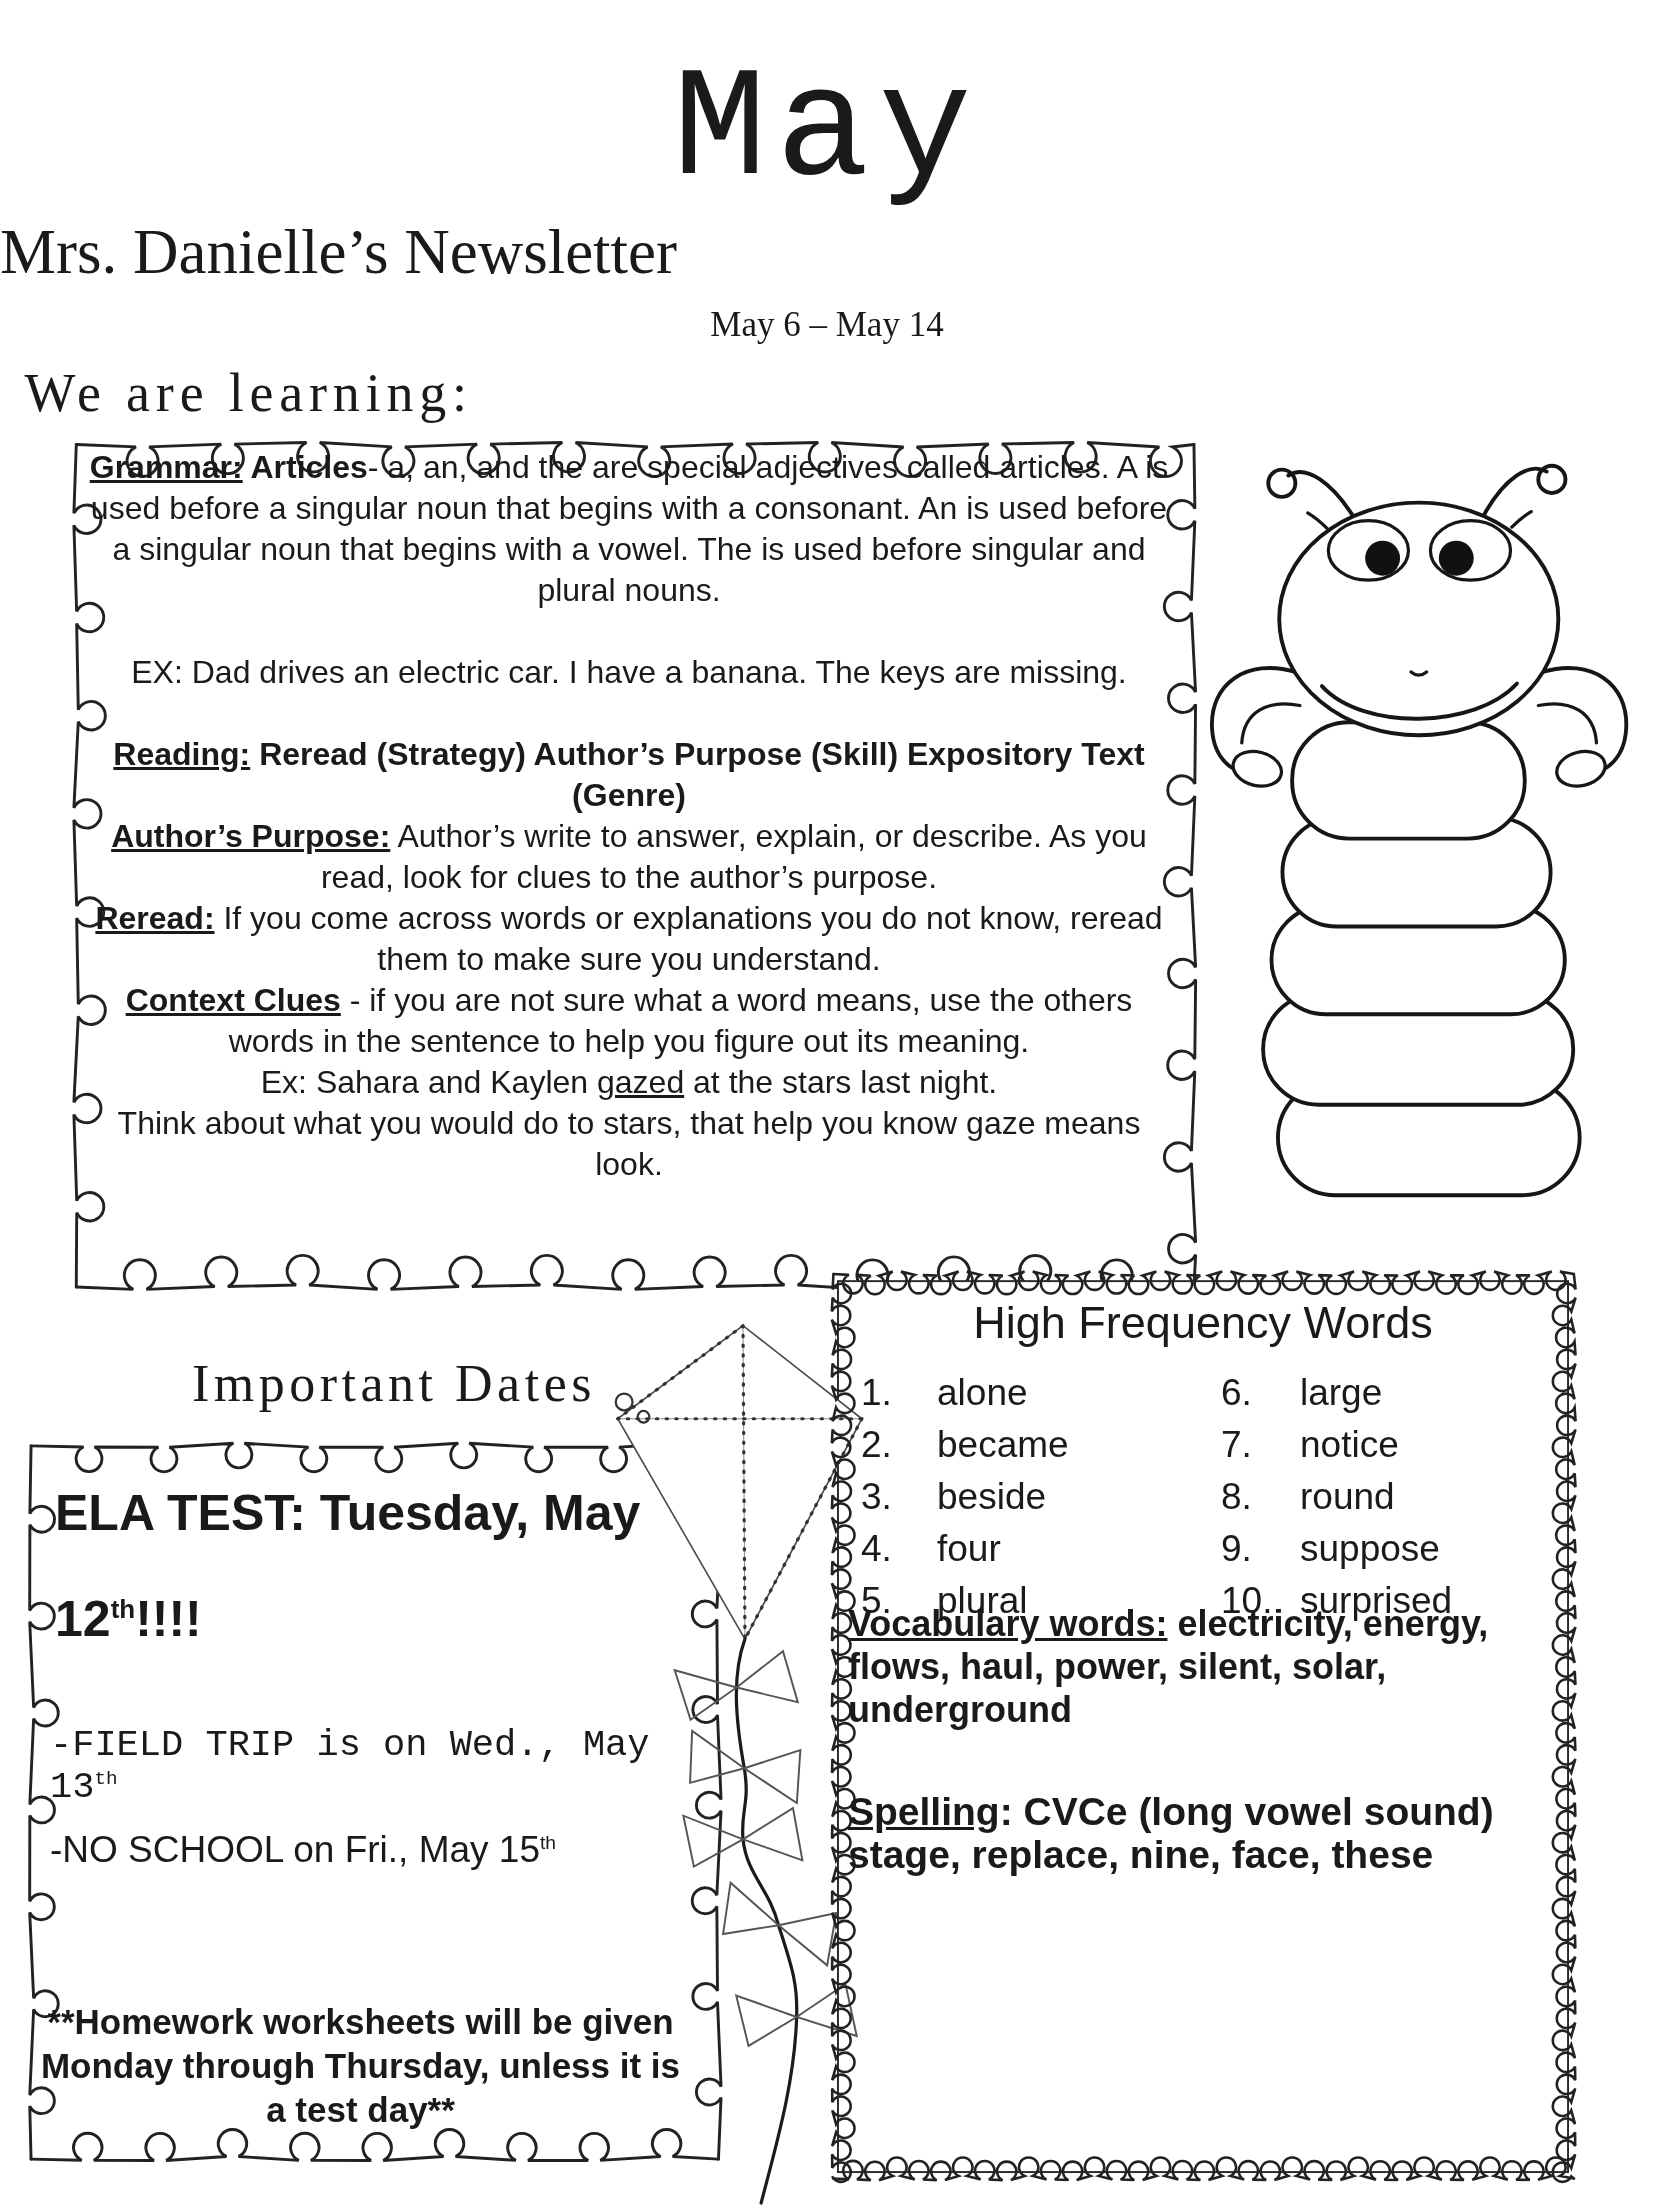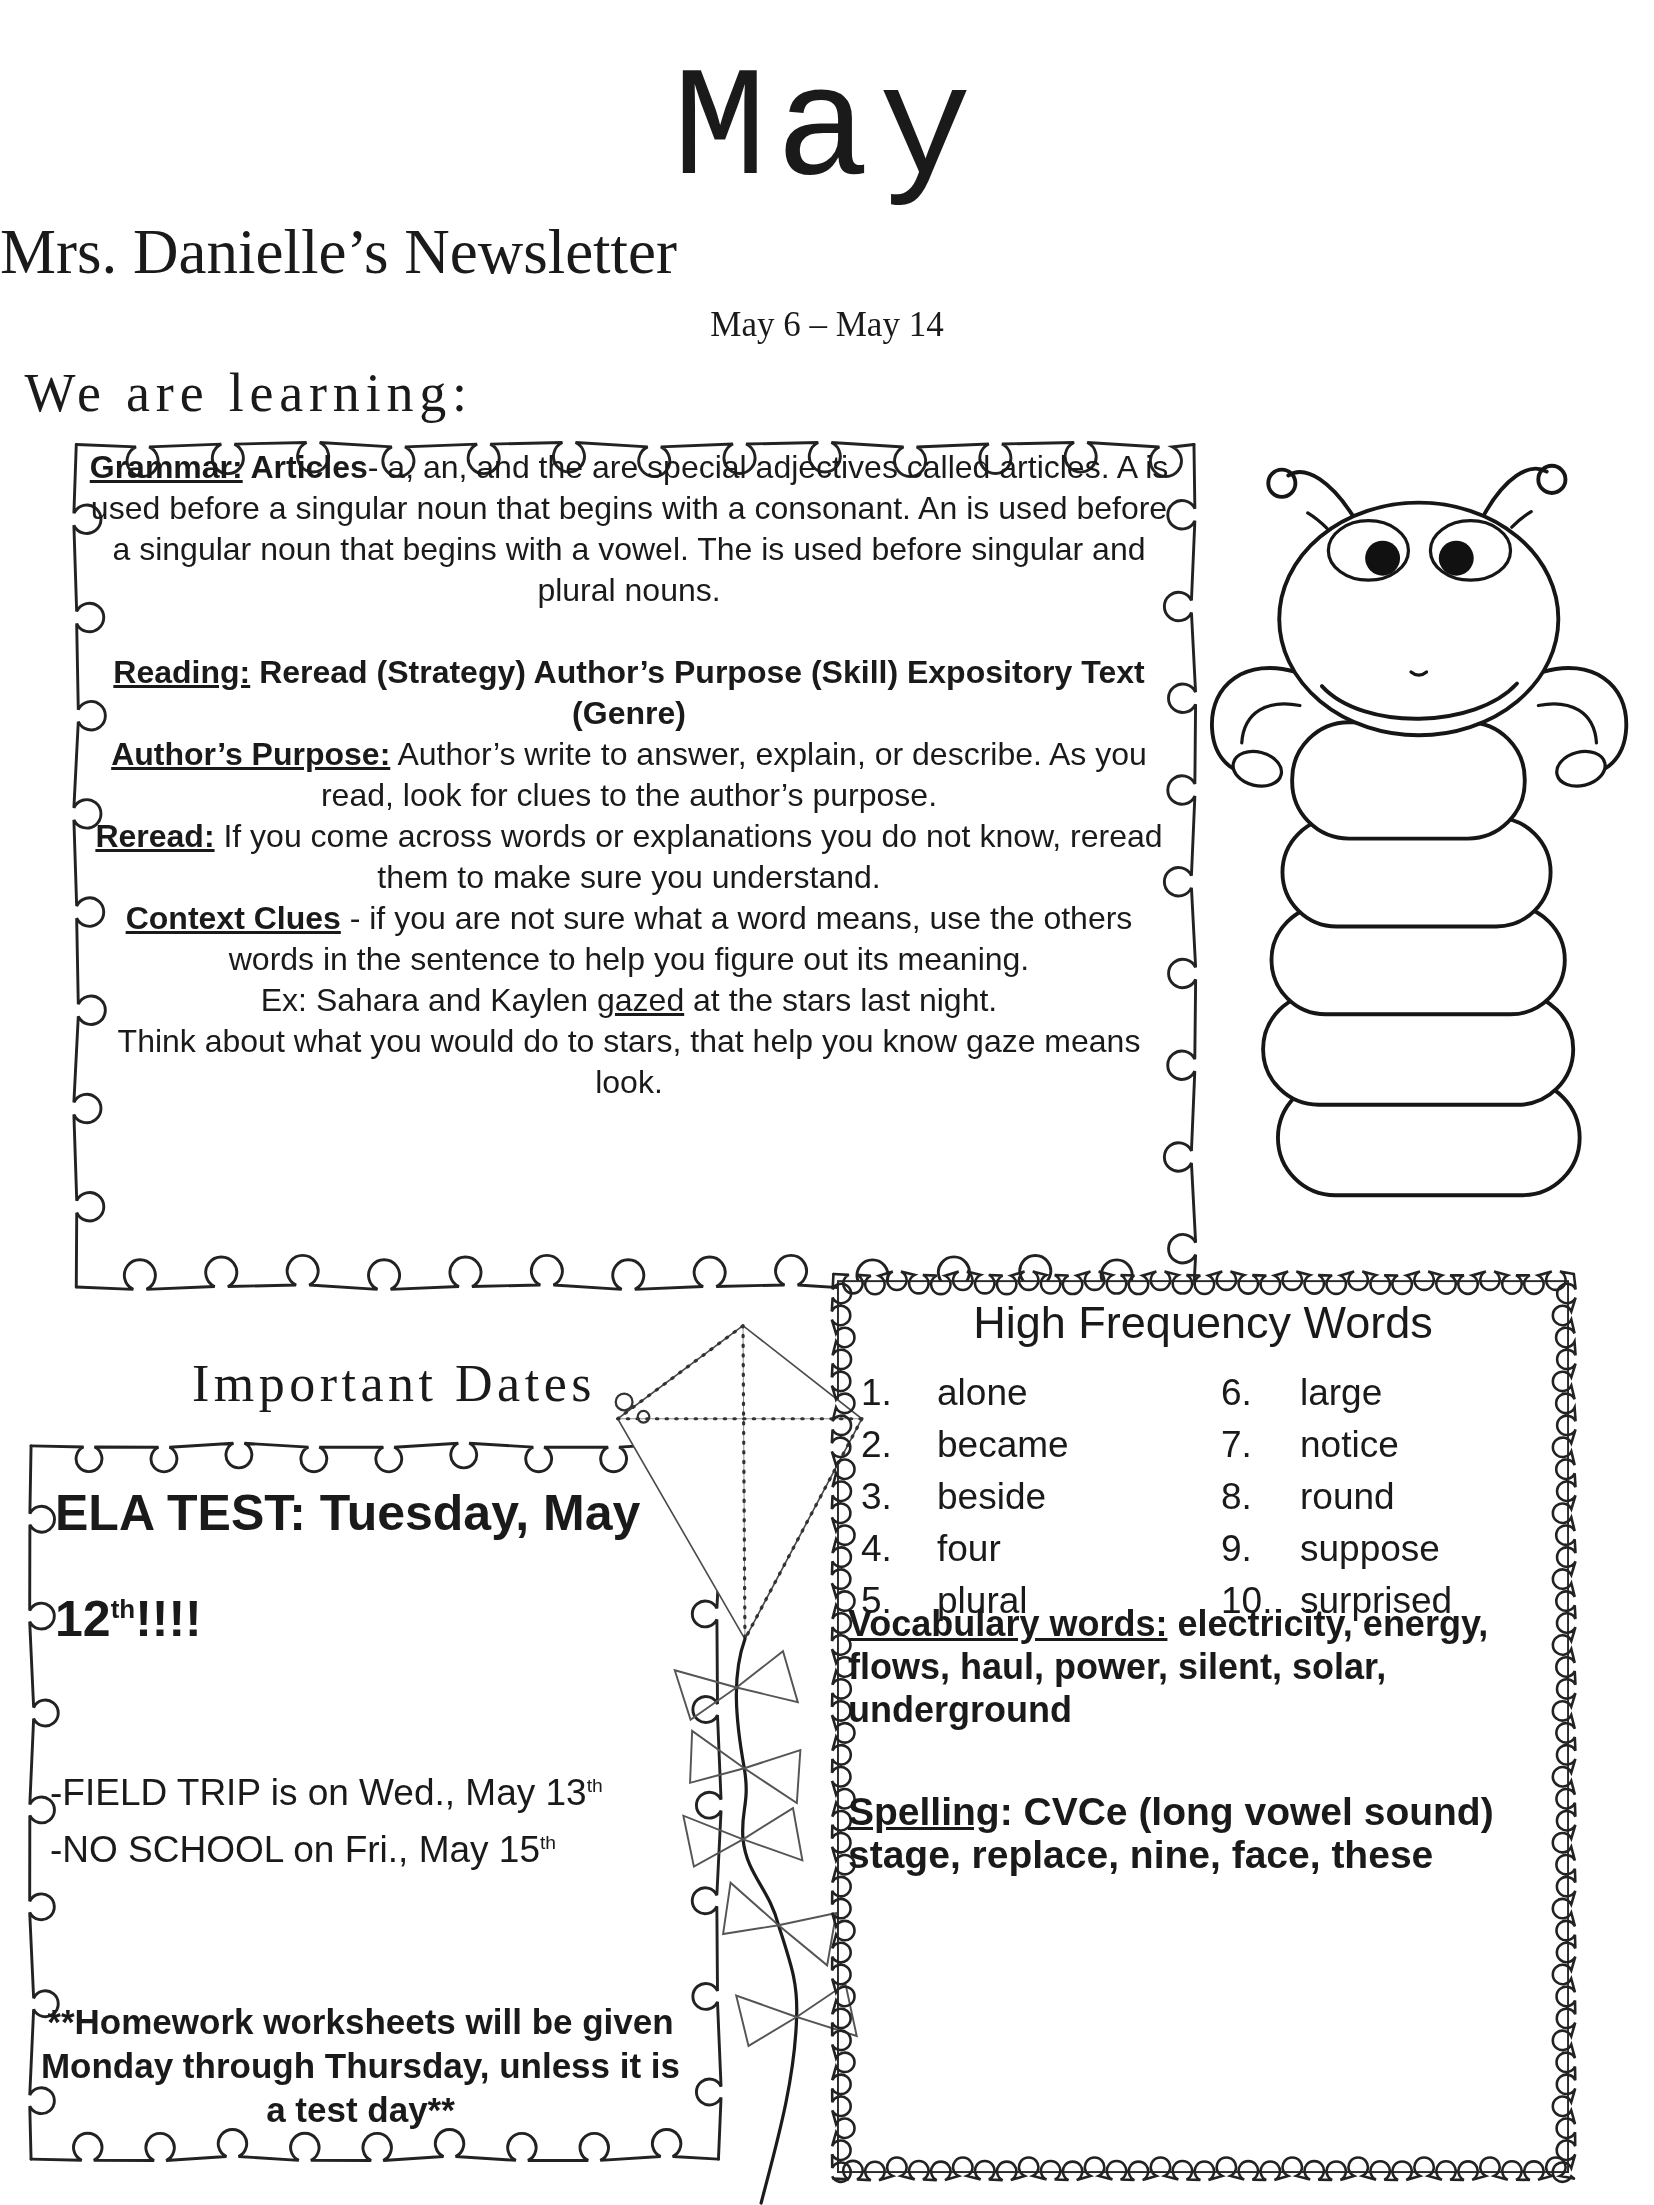--- a/index.html
+++ b/index.html
@@ -22,21 +22,21 @@
   .date-range{top:305px;left:0;width:100%;text-align:center;font-size:35px;}
   .learning-heading{top:362px;left:24.6px;font-size:54px;letter-spacing:5.8px;}
 
   .grammar-text{top:447px;left:89px;width:1080px;font-size:32px;line-height:41px;text-align:center;}
   .grammar-text p{margin:0;}
   .grammar-text p.sp{margin-top:41px;}
 
   .id-title{top:1354px;left:13px;width:762px;text-align:center;font-size:52px;letter-spacing:4.5px;}
   .ela-note{top:1465px;left:55px;width:627px;font-size:50px;line-height:96px;font-weight:bold;}
   .date-line{left:50px;width:653px;font-size:37px;}
-  .field-trip{top:1772px;}
+  .field-trip{top:1724px;font-family:Liberation Mono, monospace;}
   .no-school{top:1829px;}
   .homework-note{top:2000px;left:31px;width:659px;text-align:center;font-size:35px;line-height:44px;font-weight:bold;}
 
   .hfw-bg{top:1281px;left:838px;width:730px;height:891px;background:#fff;}
   .hfw-title{top:1297px;left:838px;width:730px;text-align:center;font-size:45px;font-weight:500;}
   .hfw-rows{top:1372px;left:861px;width:691px;font-size:37px;}
   .hfw-row{display:flex;height:52px;align-items:flex-start;}
   .hfw-row .num{width:76px;}
   .hfw-row .word{width:284px;}
   .hfw-row .num2{width:79px;}
@@ -133,20 +133,21 @@
     <path d="M 1290 3372 L 1313.8 3373.3 A 15 15 0 1 1 1326.5 3373.3 L 1347.8 3374.6 A 15 15 0 1 1 1360.5 3374.6 L 1381.8 3368.1 A 15 15 0 1 1 1394.5 3368.1 L 1415.8 3373.4 A 15 15 0 1 1 1428.5 3373.4 L 1449.8 3374.5 A 15 15 0 1 1 1462.5 3374.5 L 1483.8 3368.1 A 15 15 0 1 1 1496.5 3368.1 L 1517.8 3373.4 A 15 15 0 1 1 1530.5 3373.4 L 1551.8 3374.5 A 15 15 0 1 1 1564.5 3374.5 L 1585.8 3368.0 A 15 15 0 1 1 1598.5 3368.0 L 1619.8 3373.5 A 15 15 0 1 1 1632.5 3373.5 L 1653.8 3374.4 A 15 15 0 1 1 1666.5 3374.4 L 1687.8 3368.0 A 15 15 0 1 1 1700.5 3368.0 L 1721.8 3373.6 A 15 15 0 1 1 1734.5 3373.6 L 1755.8 3374.4 A 15 15 0 1 1 1768.5 3374.4 L 1789.8 3368.0 A 15 15 0 1 1 1802.5 3368.0 L 1823.8 3373.6 A 15 15 0 1 1 1836.5 3373.6 L 1857.8 3374.3 A 15 15 0 1 1 1870.5 3374.3 L 1891.8 3368.0 A 15 15 0 1 1 1904.5 3368.0 L 1925.8 3373.7 A 15 15 0 1 1 1938.5 3373.7 L 1959.8 3374.3 A 15 15 0 1 1 1972.5 3374.3 L 1993.8 3368.0 A 15 15 0 1 1 2006.5 3368.0 L 2027.8 3373.7 A 15 15 0 1 1 2040.5 3373.7 L 2061.8 3374.2 A 15 15 0 1 1 2074.6 3374.2 L 2095.8 3368.0 A 15 15 0 1 1 2108.6 3368.0 L 2129.8 3373.8 A 15 15 0 1 1 2142.6 3373.8 L 2163.8 3374.2 A 15 15 0 1 1 2176.6 3374.2 L 2197.8 3368.0 A 15 15 0 1 1 2210.6 3368.0 L 2231.8 3373.9 A 15 15 0 1 1 2244.6 3373.9 L 2265.8 3374.1 A 15 15 0 1 1 2278.6 3374.1 L 2299.8 3368.0 A 15 15 0 1 1 2312.6 3368.0 L 2333.8 3373.9 A 15 15 0 1 1 2346.6 3373.9 L 2367.8 3374.1 A 15 15 0 1 1 2380.6 3374.1 L 2401.8 3368.0 A 15 15 0 1 1 2414.6 3368.0 L 2436 3372" fill="none" stroke="#222222" stroke-width="4" stroke-linecap="round"></path>
   </svg>
 
 <div class="abs may-title">May</div>
 <div class="abs newsletter-title serif">Mrs. Danielle’s Newsletter</div>
 <div class="abs date-range serif">May 6 – May 14</div>
 <div class="abs learning-heading serif">We are learning:</div>
 
 <div class="abs grammar-text">
   <p><span class="b u">Grammar:</span><span class="b"> Articles</span><span>- a, an, and the are special adjectives called articles. A is used before a singular noun that begins with a consonant. An is used before a singular noun that begins with a vowel. The is used before singular and plural nouns.</span></p>
+  <p class="sp">EX: Dad drives an electric car. I have a banana. The keys are missing.</p>
   <p class="sp b"><span class="u">Reading:</span><span> Reread (Strategy) Author’s Purpose (Skill) Expository Text (Genre)</span></p>
   <p><span class="b u">Author’s Purpose:</span><span> Author’s write to answer, explain, or describe. As you read, look for clues to the author’s purpose.</span></p>
   <p><span class="b u">Reread:</span><span> If you come across words or explanations you do not know, reread them to make sure you understand.</span></p>
   <p><span class="b u">Context Clues</span><span> - if you are not sure what a word means, use the others words in the sentence to help you figure out its meaning.</span></p>
   <p><span>Ex: Sahara and Kaylen </span><span class="u">gazed</span><span> at the stars last night.</span></p>
   <p>Think about what you would do to stars, that help you know gaze means look.</p>
 </div>
 
 <div class="abs id-title serif">Important Dates</div>
 

